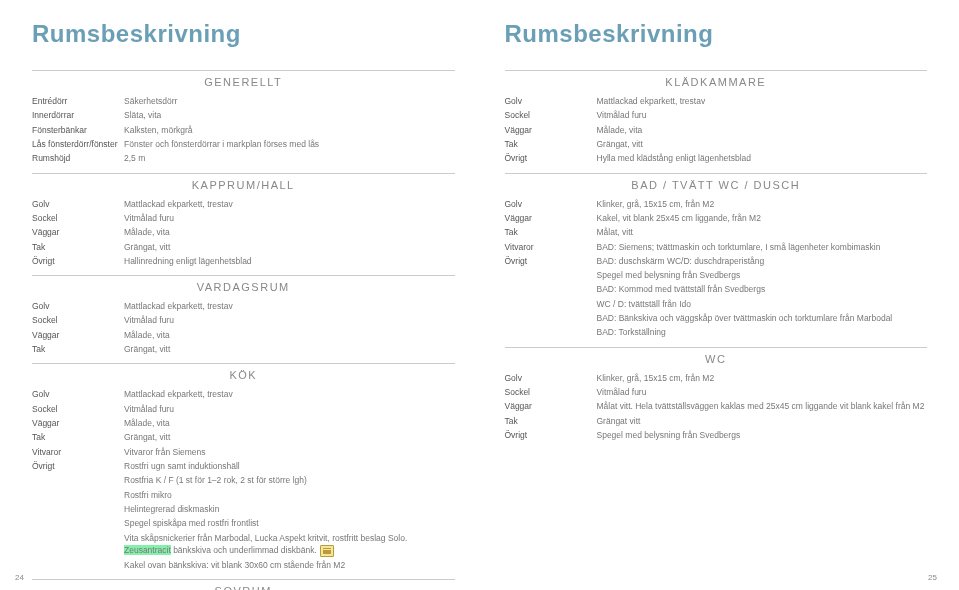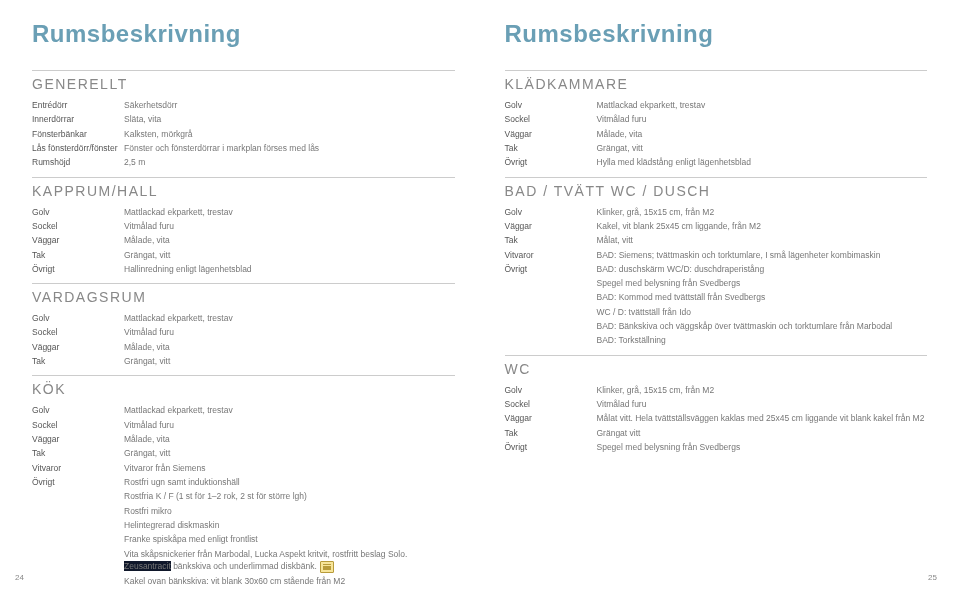--- a/index.html
+++ b/index.html
@@ -21,28 +21,29 @@
     flex: 1;
   }
   h1 {
     font-size: 24px;
     font-weight: 700;
     color: #6a9fb5;
     margin-bottom: 22px;
     letter-spacing: 0.5px;
   }
   .section-head {
-    font-size: 14px;
+    font-size: 11px;
     letter-spacing: 1.5px;
     color: #888;
     border-top: 0.5px solid #ccc;
     padding-top: 5px;
     margin-top: 8px;
     margin-bottom: 7px;
     text-transform: uppercase;
+    text-align: center;
   }
   .row {
     display: flex;
     margin-bottom: 2px;
     line-height: 1.45;
   }
   .label {
     width: 92px;
     flex-shrink: 0;
     color: #555;
@@ -53,21 +54,21 @@
   }
   .pagenum {
     position: absolute;
     bottom: 8px;
     font-size: 8px;
     color: #888;
   }
   .pn-left { left: 15px; }
   .pn-right { right: 22px; }
   .highlight {
-    background: #0f172a;
+    background: #86efac;
   }
   .note-icon {
     display: inline-block;
     width: 14px;
     height: 12px;
     border: 1px solid #b89b3a;
     background: #f7e59a;
     vertical-align: middle;
     margin-left: 3px;
     position: relative;
@@ -179,21 +180,21 @@
       <div class="row">
         <div class="label"></div>
         <div class="value">Rostfri mikro</div>
       </div>
       <div class="row">
         <div class="label"></div>
         <div class="value">Helintegrerad diskmaskin</div>
       </div>
       <div class="row">
         <div class="label"></div>
-        <div class="value">Franke spiskåpa med enligt frontlist</div>
+        <div class="value">Spegel spiskåpa med rostfri frontlist</div>
       </div>
       <div class="row">
         <div class="label"></div>
         <div class="value">Vita skåpsnickerier från Marbodal, Lucka Aspekt kritvit, rostfritt beslag Solo. <span class="highlight">Zeusantracit</span> bänkskiva och underlimmad diskbänk.<span class="note-icon"></span></div>
       </div>
       <div class="row">
         <div class="label"></div>
         <div class="value">Kakel ovan bänkskiva: vit blank 30x60 cm stående från M2</div>
       </div>
       <div class="section-head">SOVRUM</div>

